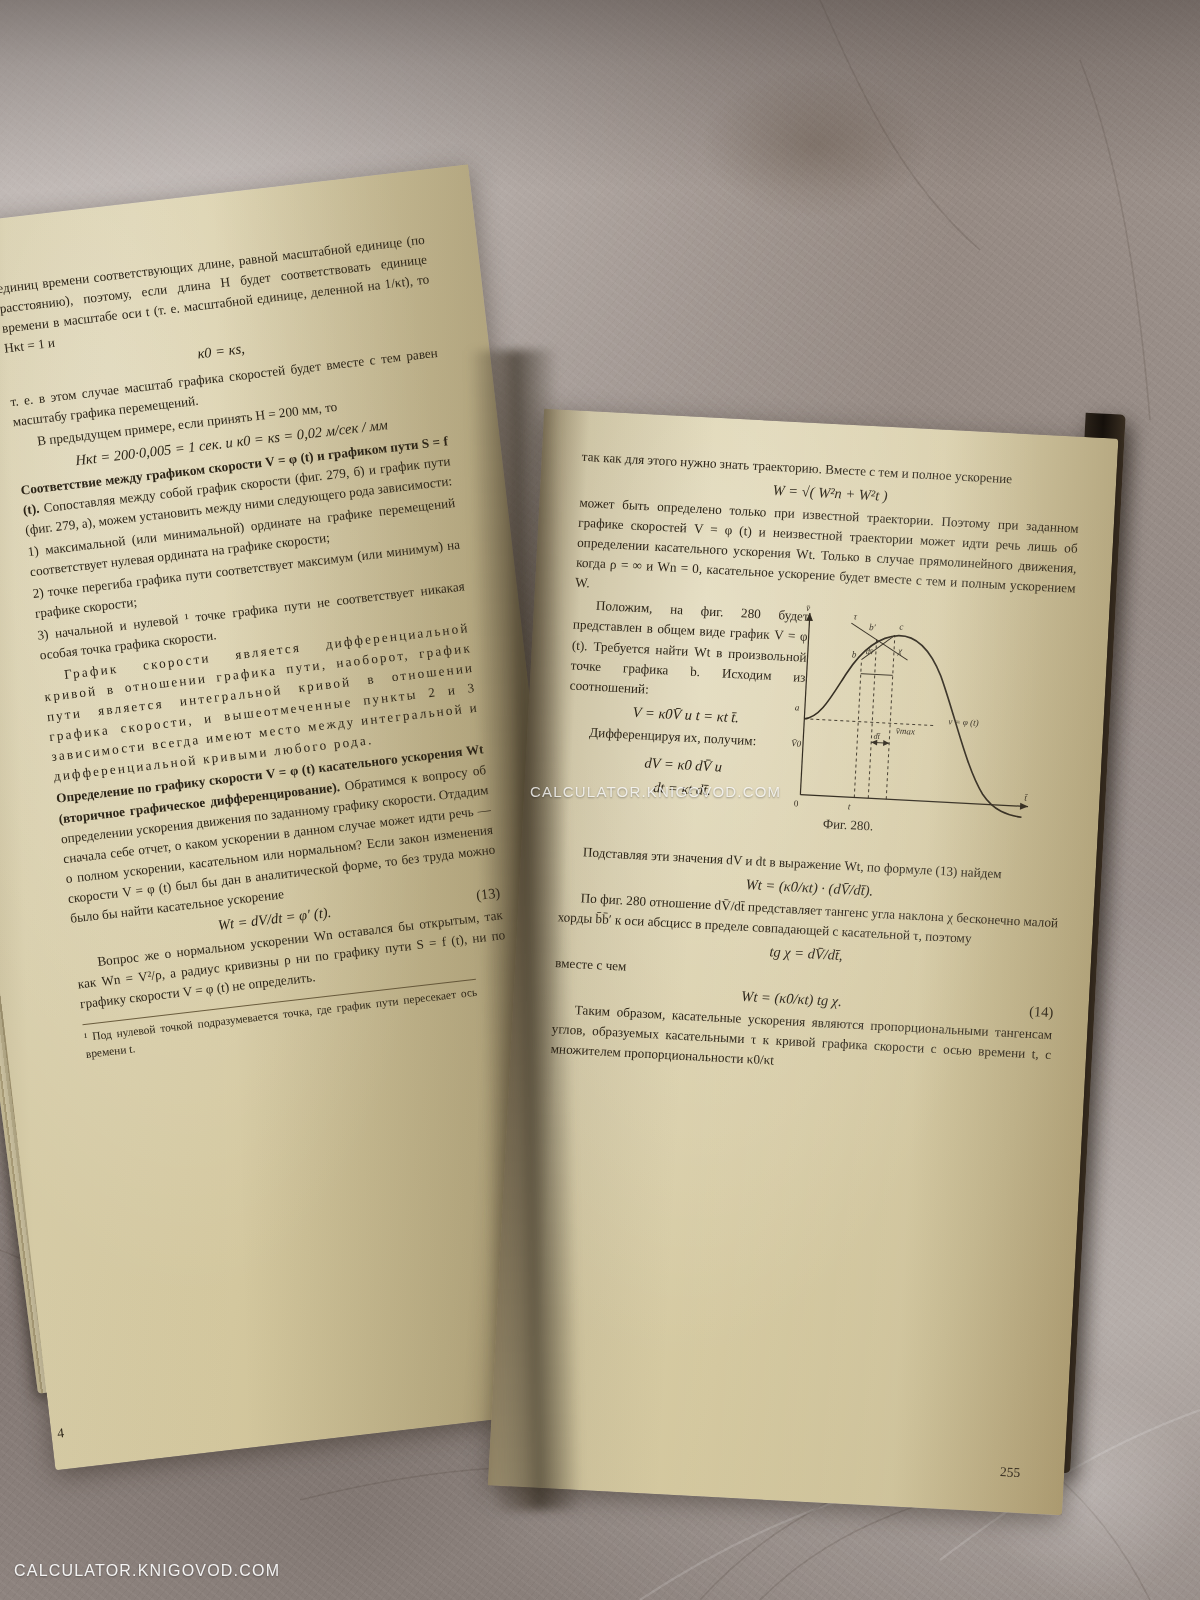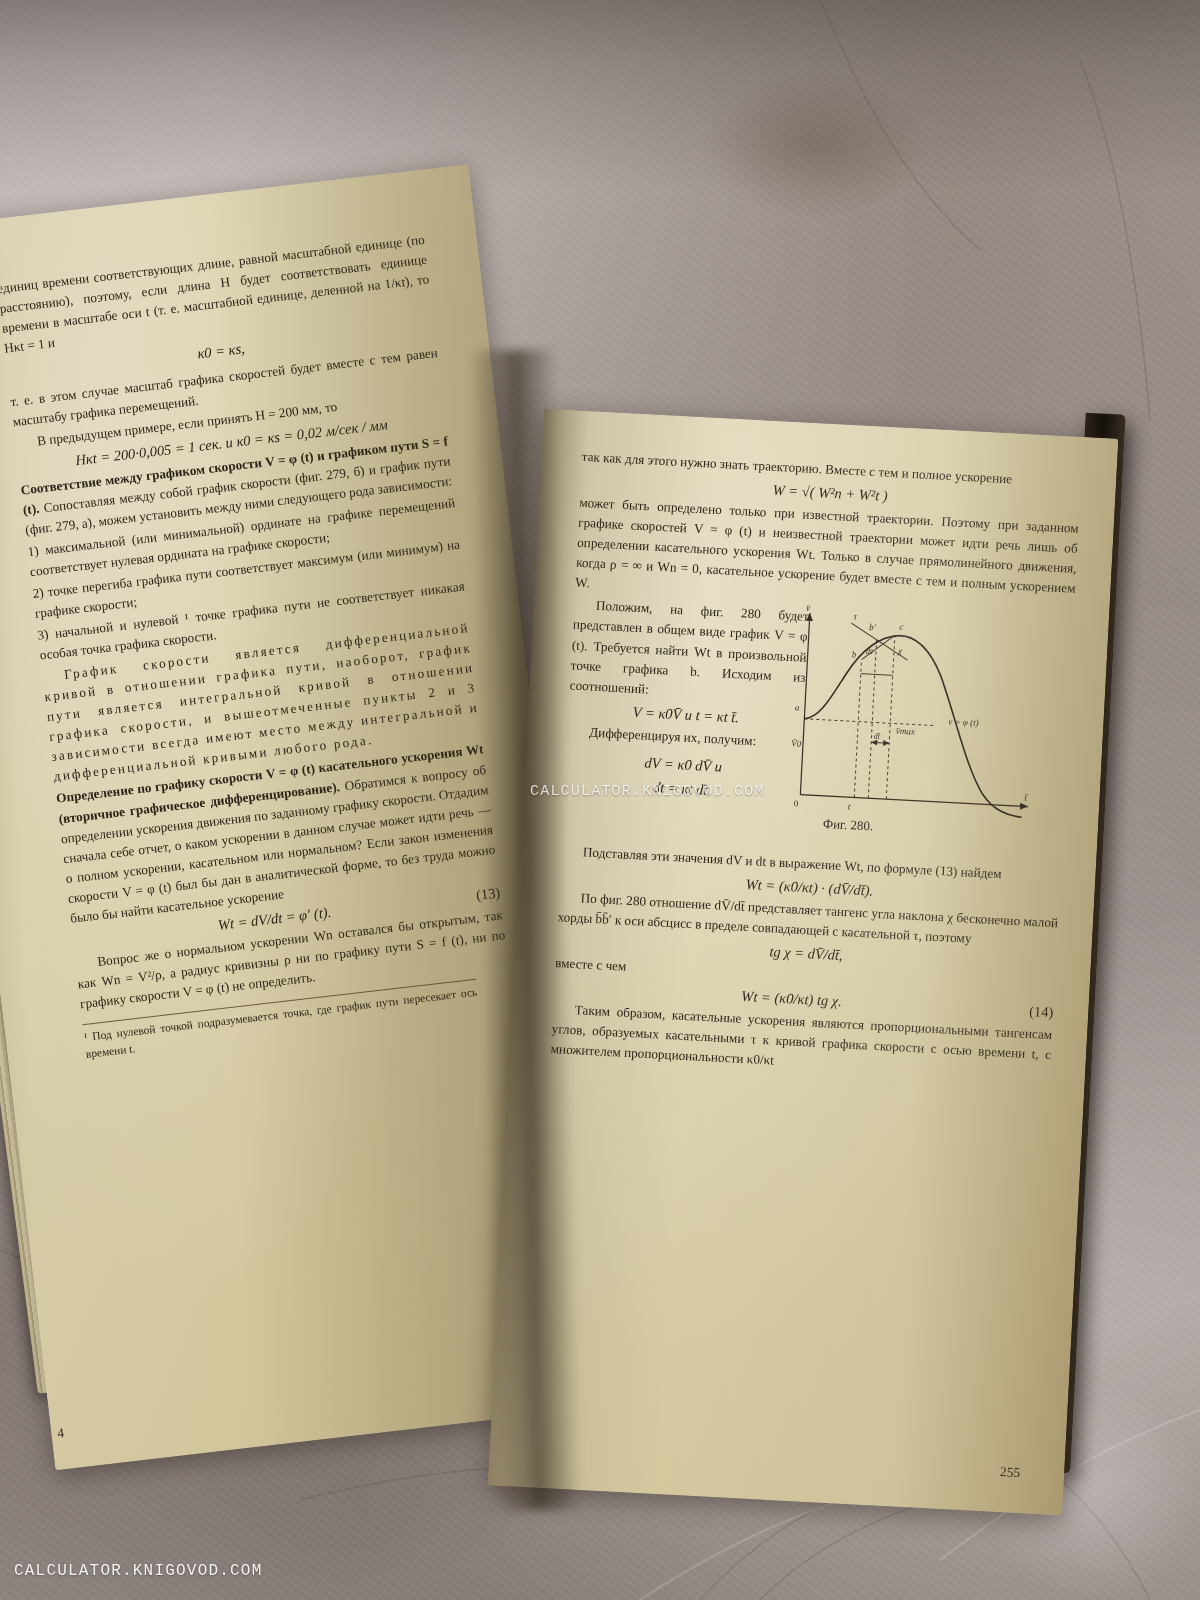--- a/index.html
+++ b/index.html
@@ -132,21 +132,21 @@
   #right-pageno{
     position:absolute;right:44px;bottom:32px;font-size:13.5px;color:#2a2317;
   }
   #left-pageno{
     position:absolute;left:6px;bottom:28px;font-size:13.5px;color:#2a2317;
   }
 
   
   .wm{
     position:absolute;color:rgba(255,255,255,.78);
-    font-family:Liberation Mono, monospace;
+    font-family:Liberation Sans, sans-serif;
     letter-spacing:1.2px;font-size:15px;
     text-shadow:0 1px 2px rgba(0,0,0,.35);
   }
   #wm-center{left:530px;top:783px;}
   #wm-corner{left:14px;top:1562px;font-size:16px;color:rgba(255,255,255,.92);}
 
   
   .stain{position:absolute;border-radius:50%;pointer-events:none;}
 </style>
 </head>

